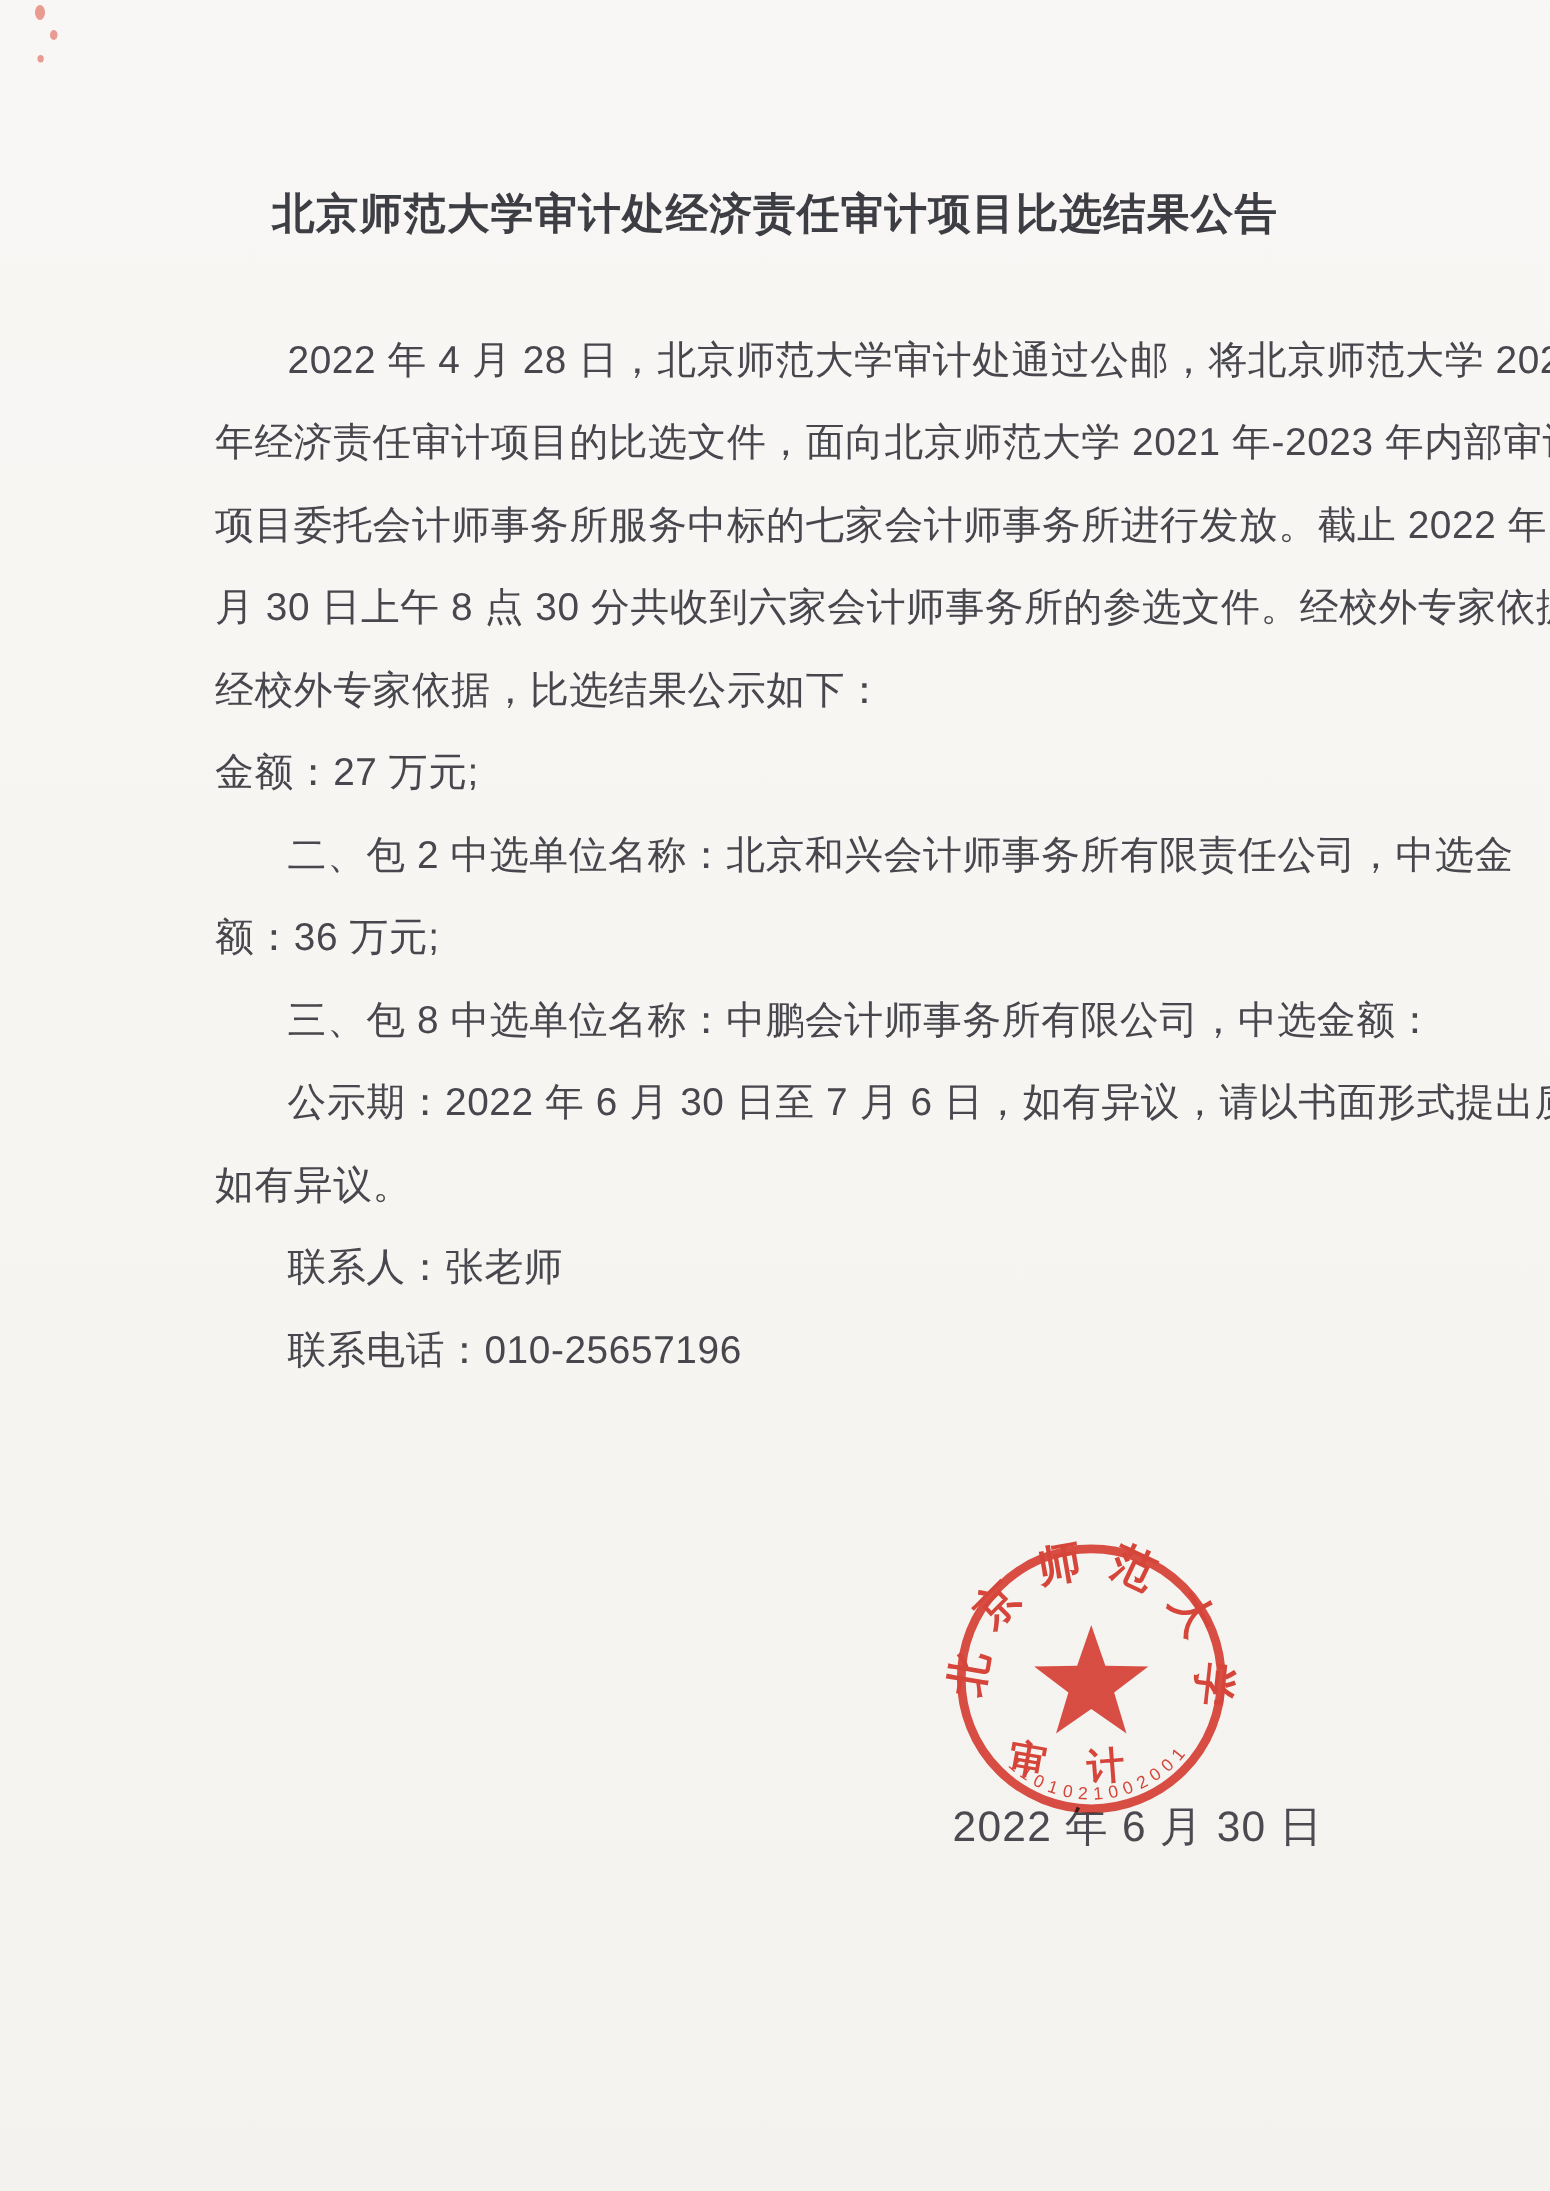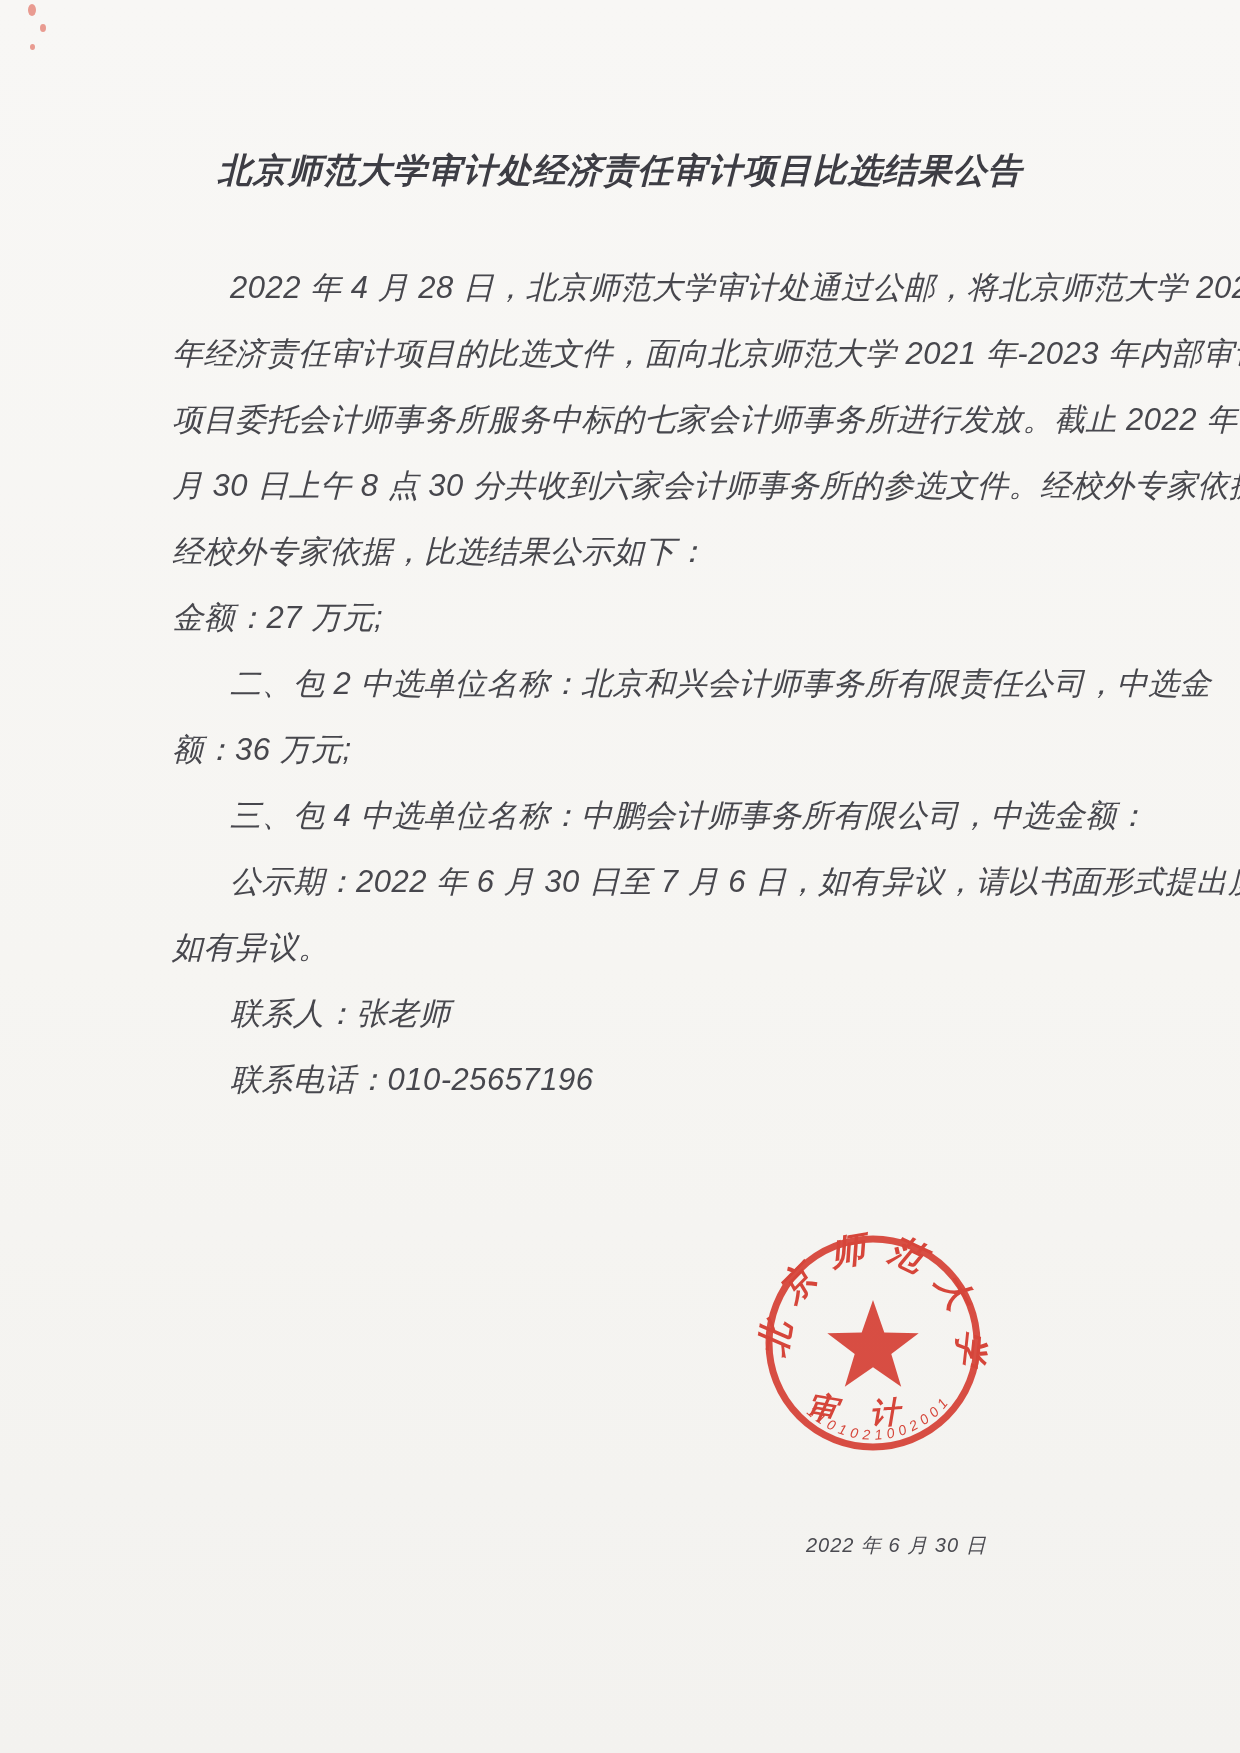--- a/index.html
+++ b/index.html
@@ -5,21 +5,20 @@
   html, body { margin: 0; padding: 0; background: #e8e7e4; }
   .page {
     position: relative;
     width: 1240px;
     height: 1753px;
     margin: 0 auto;
     background: linear-gradient(180deg, #f8f7f5 0%, #f6f5f2 55%, #f3f2ef 100%);
     overflow: hidden;
     font-family: "Liberation Sans", sans-serif;
     color: #47474d;
-    font-style: italic;
   }
   .doc-title {
     position: absolute;
     top: 148px;
     left: 0;
     width: 1240px;
     text-align: center;
     font-size: 34px;
     font-weight: 700;
     letter-spacing: 1px;
@@ -41,27 +40,26 @@
     position: absolute;
     top: 1390px;
     left: 748px;
     font-size: 30px;
     letter-spacing: 2px;
     white-space: pre;
     color: #4a4a50;
   }
   .sig-date {
     position: absolute;
-    top: 1532px;
+    top: 1439px;
     left: 762px;
-    font-size: 20px;
+    font-size: 34px;
     letter-spacing: 1px;
     white-space: pre;
     color: #4a4a50;
-    margin-left: 44px;
   }
   .seal {
     position: absolute;
     top: 1222px;
     left: 752px;
     width: 242px;
     height: 242px;
     mix-blend-mode: multiply;
     opacity: 0.93;
   }
@@ -88,21 +86,21 @@
 
   <div class="doc-body">
     <div class="line indent">2022 年 4 月 28 日，北京师范大学审计处通过公邮，将北京师范大学 2022</div>
     <div class="line">年经济责任审计项目的比选文件，面向北京师范大学 2021 年-2023 年内部审计</div>
     <div class="line">项目委托会计师事务所服务中标的七家会计师事务所进行发放。截止 2022 年 6</div>
     <div class="line">月 30 日上午 8 点 30 分共收到六家会计师事务所的参选文件。经校外专家依据</div>
     <div class="line">经校外专家依据，比选结果公示如下：</div>
     <div class="line">金额：27 万元;</div>
     <div class="line indent">二、包 2 中选单位名称：北京和兴会计师事务所有限责任公司，中选金</div>
     <div class="line">额：36 万元;</div>
-    <div class="line indent">三、包 4 中选单位名称：中鹏会计师事务所有限公司，中选金额：</div>
+    <div class="line indent">三、包 8 中选单位名称：中鹏会计师事务所有限公司，中选金额：</div>
     <div class="line indent">公示期：2022 年 6 月 30 日至 7 月 6 日，如有异议，请以书面形式提出质</div>
     <div class="line">如有异议。</div>
     <div class="line indent">联系人：张老师</div>
     <div class="line indent">联系电话：010-25657196</div>
   </div>
 
   <div class="sig-date">2022 年 6 月 30 日</div>
 
   <svg class="seal" viewBox="0 0 242 242" xmlns="http://www.w3.org/2000/svg">
     <defs>

